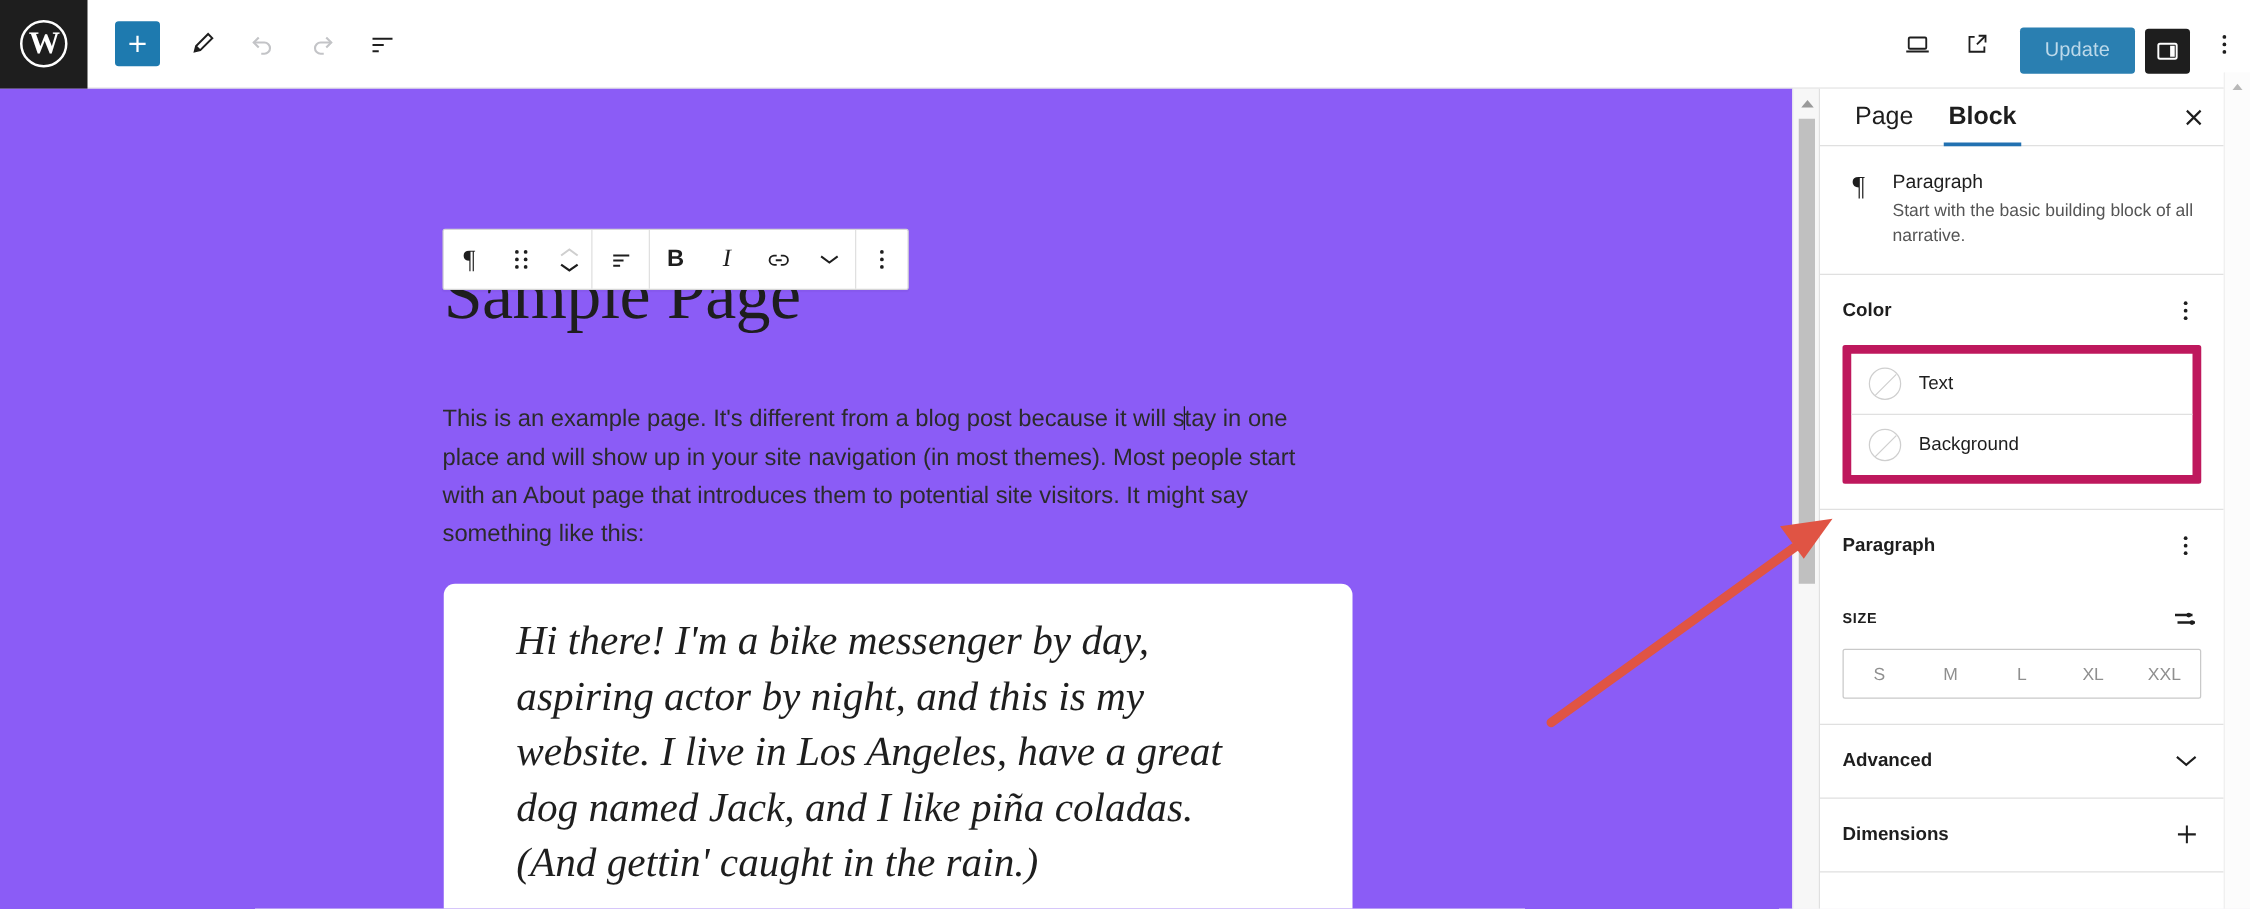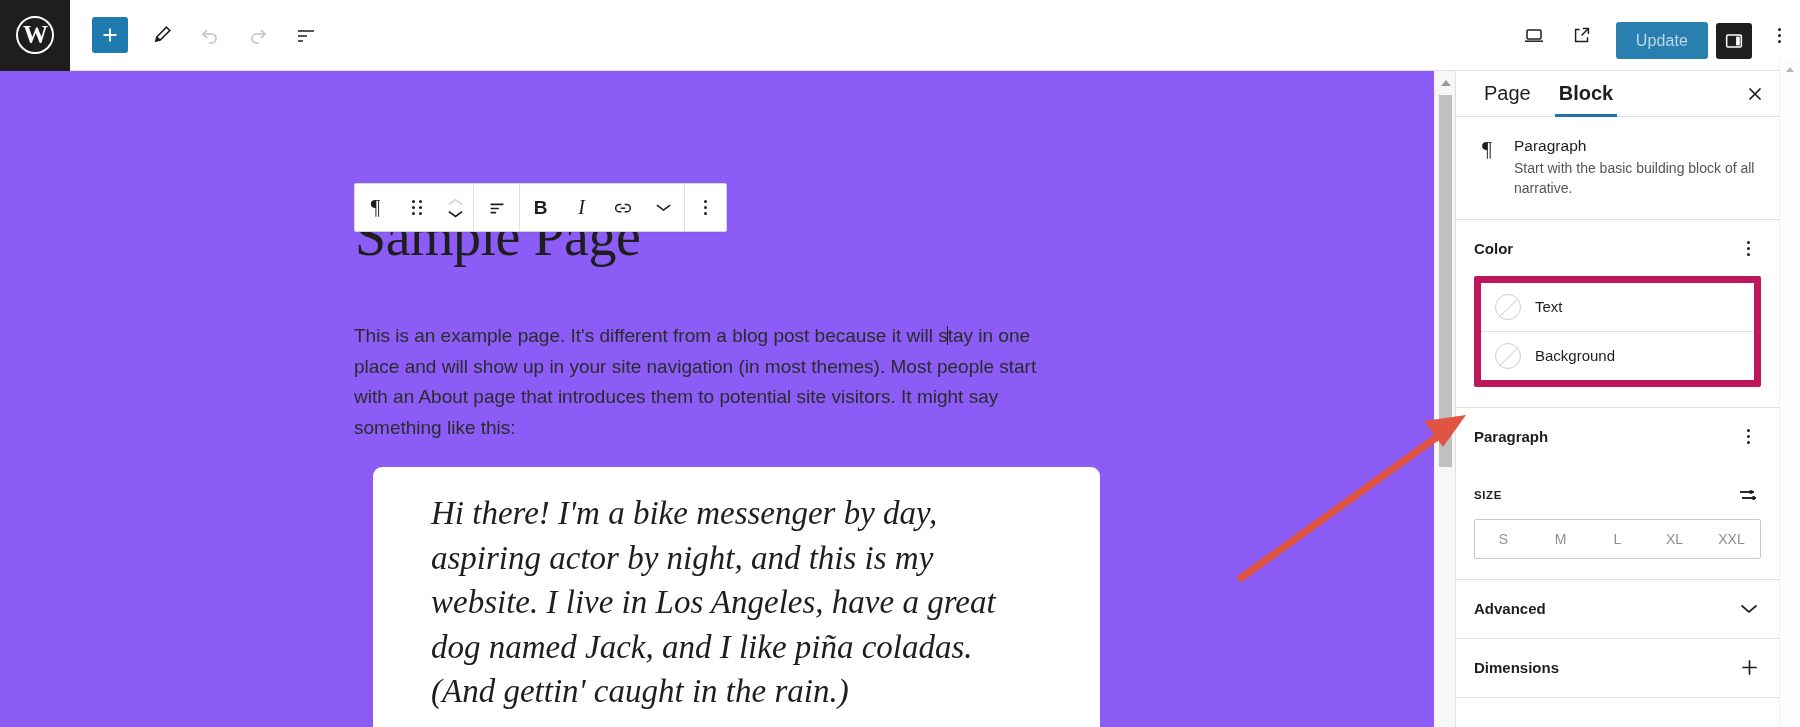--- a/index.html
+++ b/index.html
@@ -72,21 +72,21 @@
     position: absolute; left: 354px; top: 250px; width: 712px;
     font-size: 19px; line-height: 30.6px; color: #2b2b2b;
     font-family: "Liberation Sans", sans-serif;
   }
   .caret {
     display: inline-block; width: 1px; height: 19px; background: #1e1e1e;
     vertical-align: -3px; margin: 0 -0.5px;
   }
 
   .quote-card {
-    position: absolute; left: 373px; top: 396px; width: 727px; height: 260px;
+    position: absolute; left: 355px; top: 396px; width: 727px; height: 260px;
     background: #fff; border-radius: 9px 9px 0 0; text-decoration: underline;
   }
   .quote-text {
     position: absolute; left: 58px; top: 24px; width: 600px;
     font-family: "Liberation Serif", serif; font-style: italic;
     font-size: 33px; line-height: 44.6px; color: #1e1e1e;
   }
 
   
   .canvas-scrollbar {

